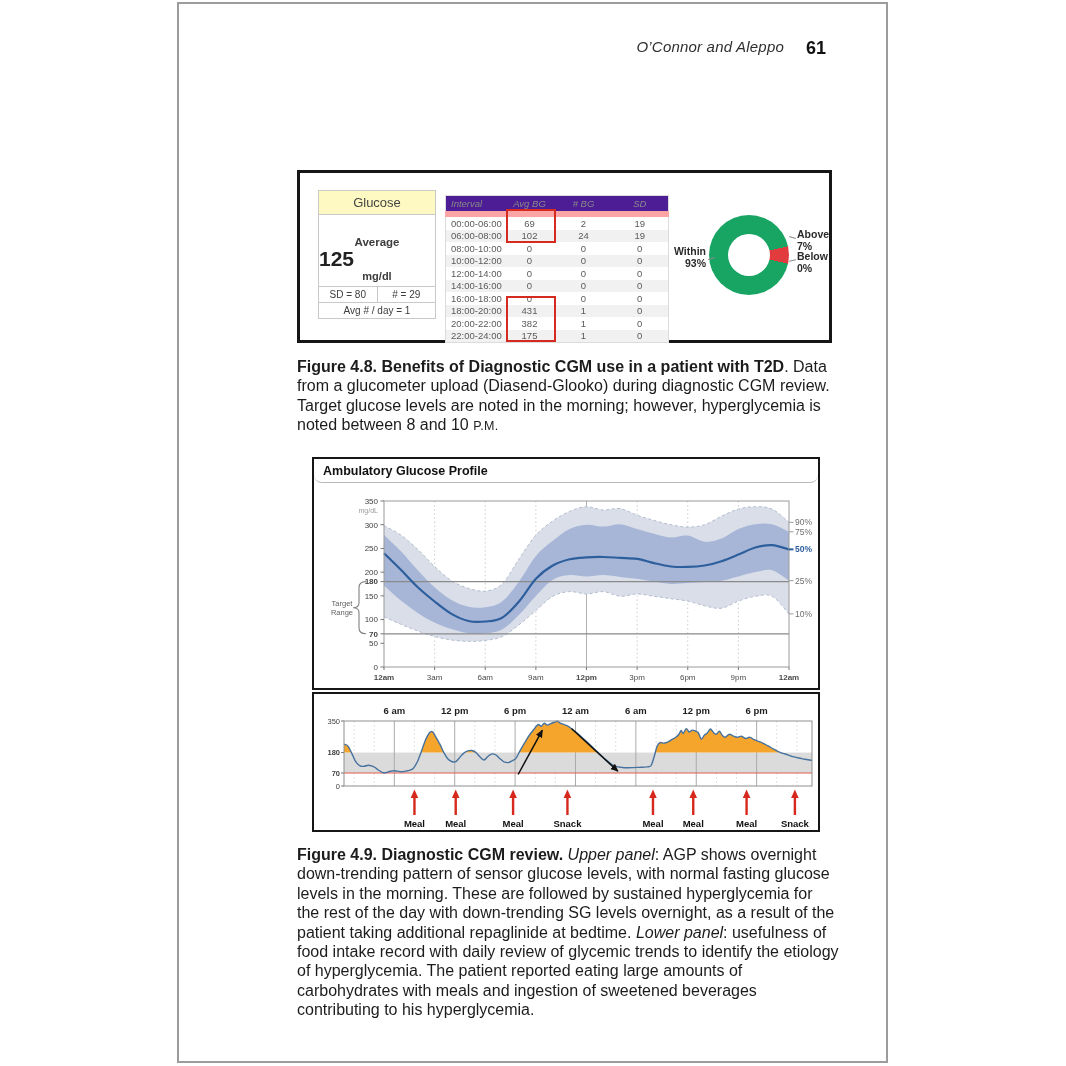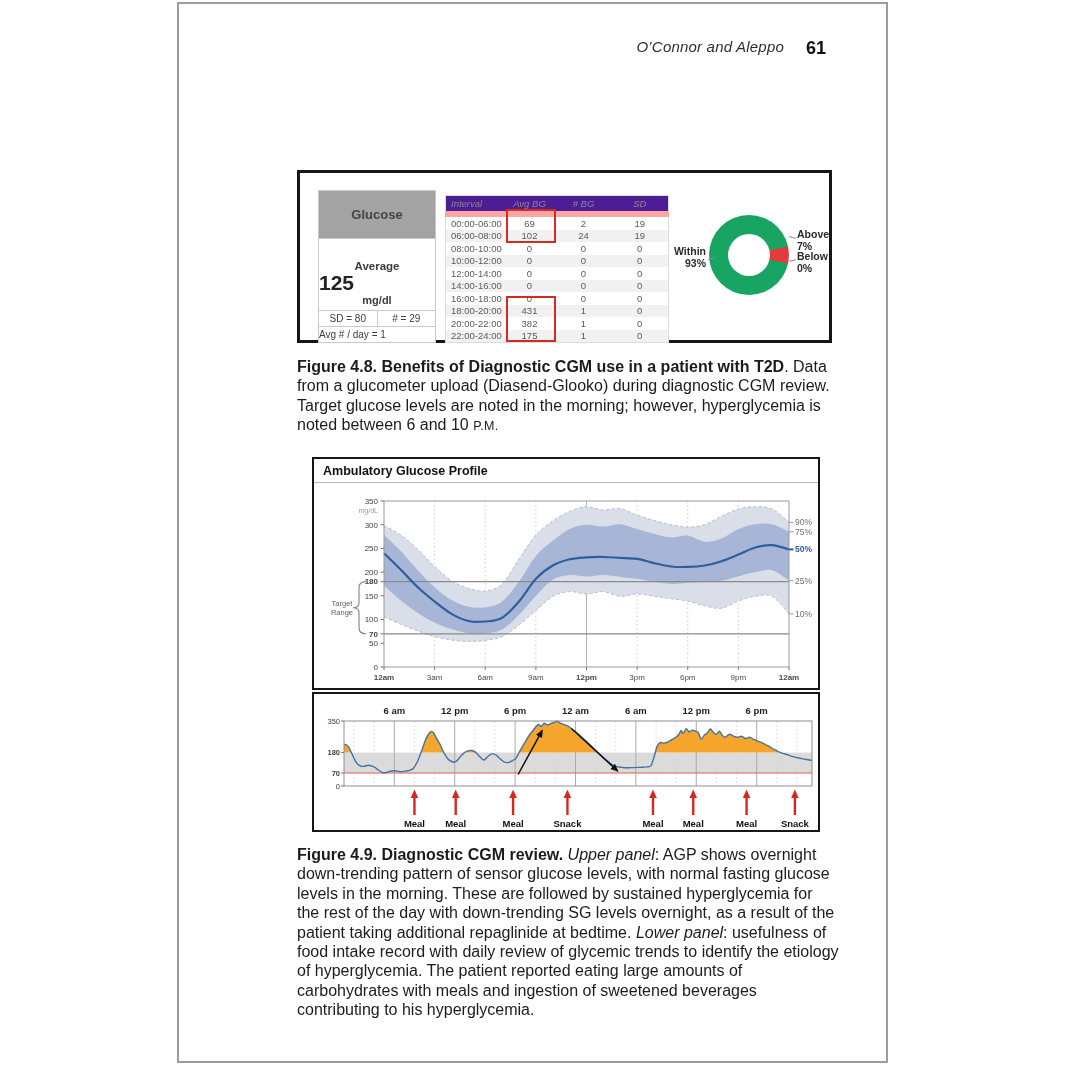--- a/index.html
+++ b/index.html
@@ -5,28 +5,28 @@
   html,body{margin:0;padding:0;background:#fff;}
   body{width:1066px;height:1066px;position:relative;font-family:"Liberation Sans",sans-serif;}
   .sheet{position:absolute;left:177px;top:2px;width:707px;height:1057px;border:2px solid #9c9c9c;background:#fff;}
   .running-head{position:absolute;top:34px;right:60px;display:flex;gap:22px;align-items:flex-start;}
   .rh-authors{font-style:italic;font-size:15px;color:#2e2e2e;letter-spacing:.2px;}
   .rh-page{font-weight:bold;font-size:18px;color:#111;}
 
   
   .fig48{position:absolute;left:118px;top:166px;width:529px;height:167px;border:3px solid #161616;background:#fff;}
   .gsum{position:absolute;left:18px;top:17px;width:116px;border:1px solid #c9c9c9;background:#fff;font-size:10px;color:#3c3c3c;}
-  .gsum-h{background:#a3a3a3;border-bottom:1px solid #c9c9c9;font-weight:bold;font-size:13px;text-align:center;padding:16px 0;color:#444;}
+  .gsum-h{background:#fef9c3;border-bottom:1px solid #c9c9c9;font-weight:normal;font-size:13px;text-align:center;padding:4px 0;color:#444;}
   .g-avg-label{font-weight:bold;font-size:11.5px;text-align:center;margin-top:21px;}
   .g-avg-val{font-weight:bold;font-size:21px;text-align:left;line-height:22px;color:#222;}
   .g-avg-unit{font-weight:bold;font-size:11px;text-align:center;margin-bottom:4px;}
   .gsum-r2{display:flex;border-top:1px solid #c9c9c9;}
   .gsum-r2 span{flex:1;text-align:center;padding:2px 0;}
   .gsum-r2 span:first-child{border-right:1px solid #c9c9c9;}
-  .gsum-r3{border-top:1px solid #c9c9c9;padding:2px 0;}
+  .gsum-r3{border-top:1px solid #c9c9c9;text-align:center;padding:2px 0;}
 
   .bgt{position:absolute;left:145px;top:22px;width:223px;border-collapse:collapse;font-size:9.5px;color:#5a5a5a;table-layout:fixed;border:1px solid #dcdcdc;}
   .bgt th{font-style:italic;font-weight:normal;color:#8a8a8a;height:15px;border-bottom:6px solid #fca5a5;background:#4c1d95;text-align:center;padding:0;}
   .bgt td{height:12.5px;padding:0;text-align:center;}
   .bgt tbody tr:nth-child(even){background:#f1f1f1;}
   .bgt .c0,.bgt .h0{text-align:left;padding-left:5px;}
   .hlbox{position:absolute;border:2px solid #d42a20;}
   .hl1{left:206px;top:36px;width:46px;height:30px;}
   .hl2{left:206px;top:123px;width:46px;height:42px;}
 
@@ -44,21 +44,21 @@
   
   .caption{position:absolute;left:118px;width:542px;font-size:16px;line-height:19.4px;color:#1c1c1c;margin:0;}
   #cap48{top:353px;}
   #cap49{top:841px;}
   .cb{font-weight:bold;}
   .ci{font-style:italic;}
   .csc{font-size:12.5px;letter-spacing:.3px;}
 
   
   .fig49a{position:absolute;left:133px;top:453px;width:504px;height:229px;border:2px solid #161616;background:#fff;}
-  .agp-title{font-weight:bold;font-size:12.5px;color:#111;padding:5px 9px 4px;border-bottom:1px solid #b8b8b8;position:relative;z-index:2;}
+  .agp-title{font-weight:bold;font-size:12.5px;color:#111;padding:5px 9px 4px;border-bottom:1px solid #b8b8b8;position:relative;z-index:2;border-radius:8px;}
   #agp-svg{position:absolute;left:0;top:0;width:504px;height:229px;}
   .fig49b{position:absolute;left:133px;top:688px;width:504px;height:136px;border:2px solid #161616;background:#fff;}
   #daily-svg{position:absolute;left:0;top:0;width:504px;height:136px;}
   svg{font-family:"Liberation Sans",sans-serif;}
 </style>
 </head>
 <body>
 
 <div class="sheet">
 
@@ -174,21 +174,21 @@
     </div>
     <div class="dlabel dl-below">
       <div>Below</div>
       <div>0%</div>
     </div>
     <div class="leader ld1"></div>
     <div class="leader ld2"></div>
     <div class="leader ld3"></div>
   </div>
 
-  <p class="caption" id="cap48"><span class="cb">Figure 4.8. Benefits of Diagnostic CGM use in a patient with T2D</span><span class="">. Data from a glucometer upload (Diasend-Glooko) during diagnostic CGM review. Target glucose levels are noted in the morning; however, hyperglycemia is noted between 6 and 10 </span><span class="csc">P.M.</span></p>
+  <p class="caption" id="cap48"><span class="cb">Figure 4.8. Benefits of Diagnostic CGM use in a patient with T2D</span><span class="">. Data from a glucometer upload (Diasend-Glooko) during diagnostic CGM review. Target glucose levels are noted in the morning; however, hyperglycemia is noted between 8 and 10 </span><span class="csc">P.M.</span></p>
 
   <div class="fig49a">
     <div class="agp-title">Ambulatory Glucose Profile</div>
     <svg id="agp-svg" viewBox="0 0 504 229">
         <line x1="120.625" y1="42" x2="120.625" y2="208" stroke="#cdcdcd" stroke-width="1" stroke-dasharray="1.5,2.6"></line>
         <line x1="171.25" y1="42" x2="171.25" y2="208" stroke="#cdcdcd" stroke-width="1" stroke-dasharray="1.5,2.6"></line>
         <line x1="221.875" y1="42" x2="221.875" y2="208" stroke="#cdcdcd" stroke-width="1" stroke-dasharray="1.5,2.6"></line>
         <line x1="323.125" y1="42" x2="323.125" y2="208" stroke="#cdcdcd" stroke-width="1" stroke-dasharray="1.5,2.6"></line>
         <line x1="373.75" y1="42" x2="373.75" y2="208" stroke="#cdcdcd" stroke-width="1" stroke-dasharray="1.5,2.6"></line>
         <line x1="424.375" y1="42" x2="424.375" y2="208" stroke="#cdcdcd" stroke-width="1" stroke-dasharray="1.5,2.6"></line>

